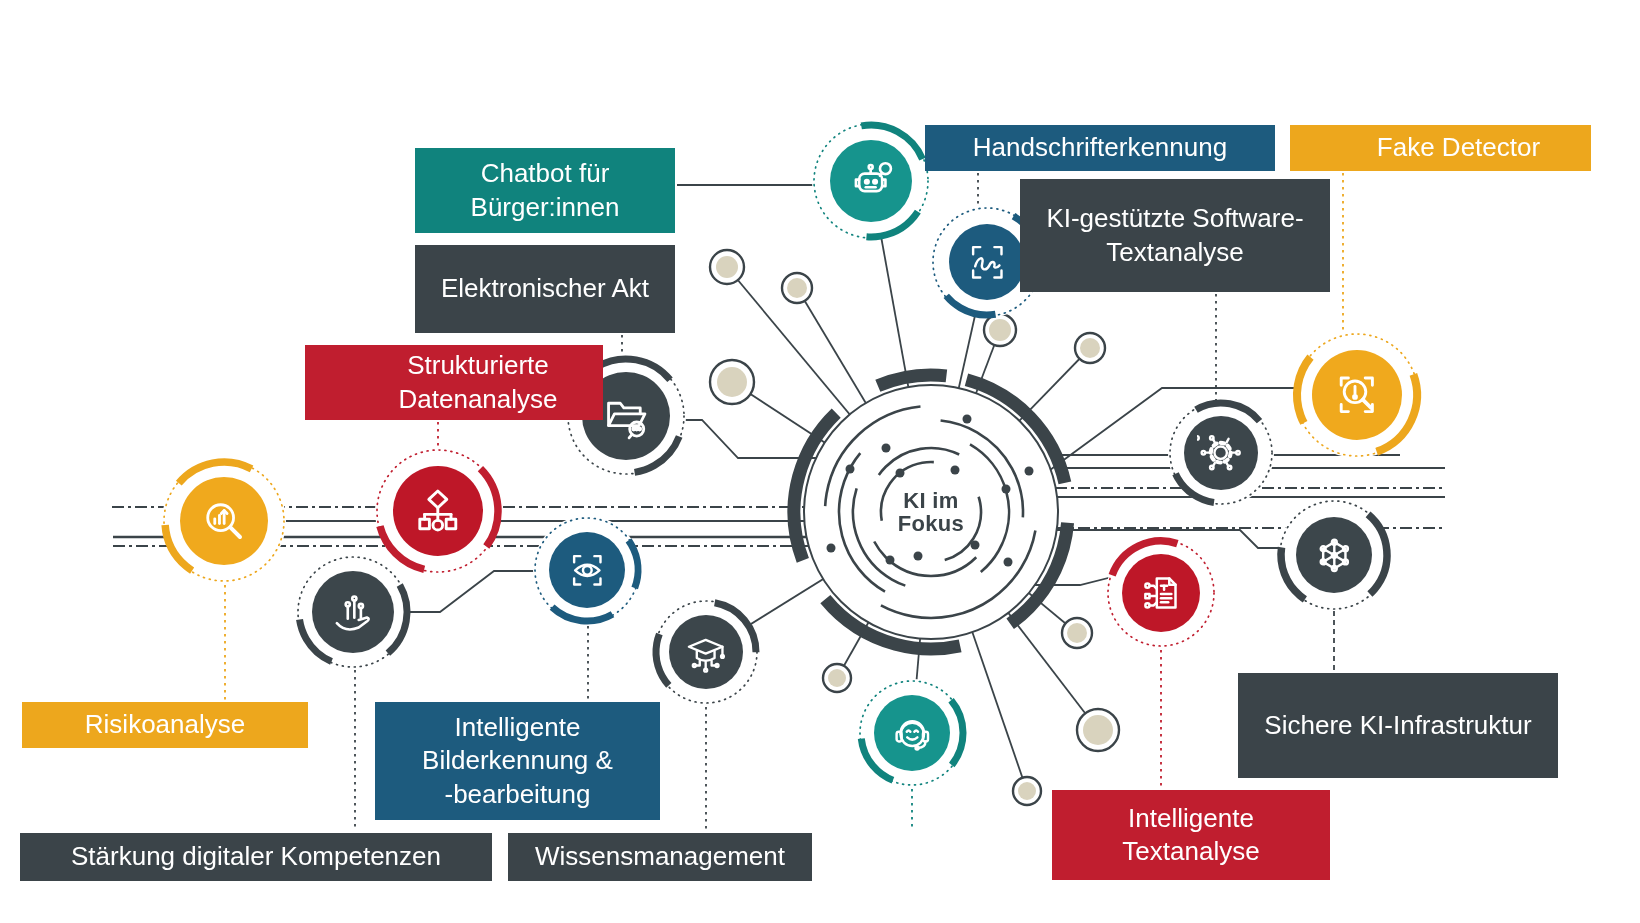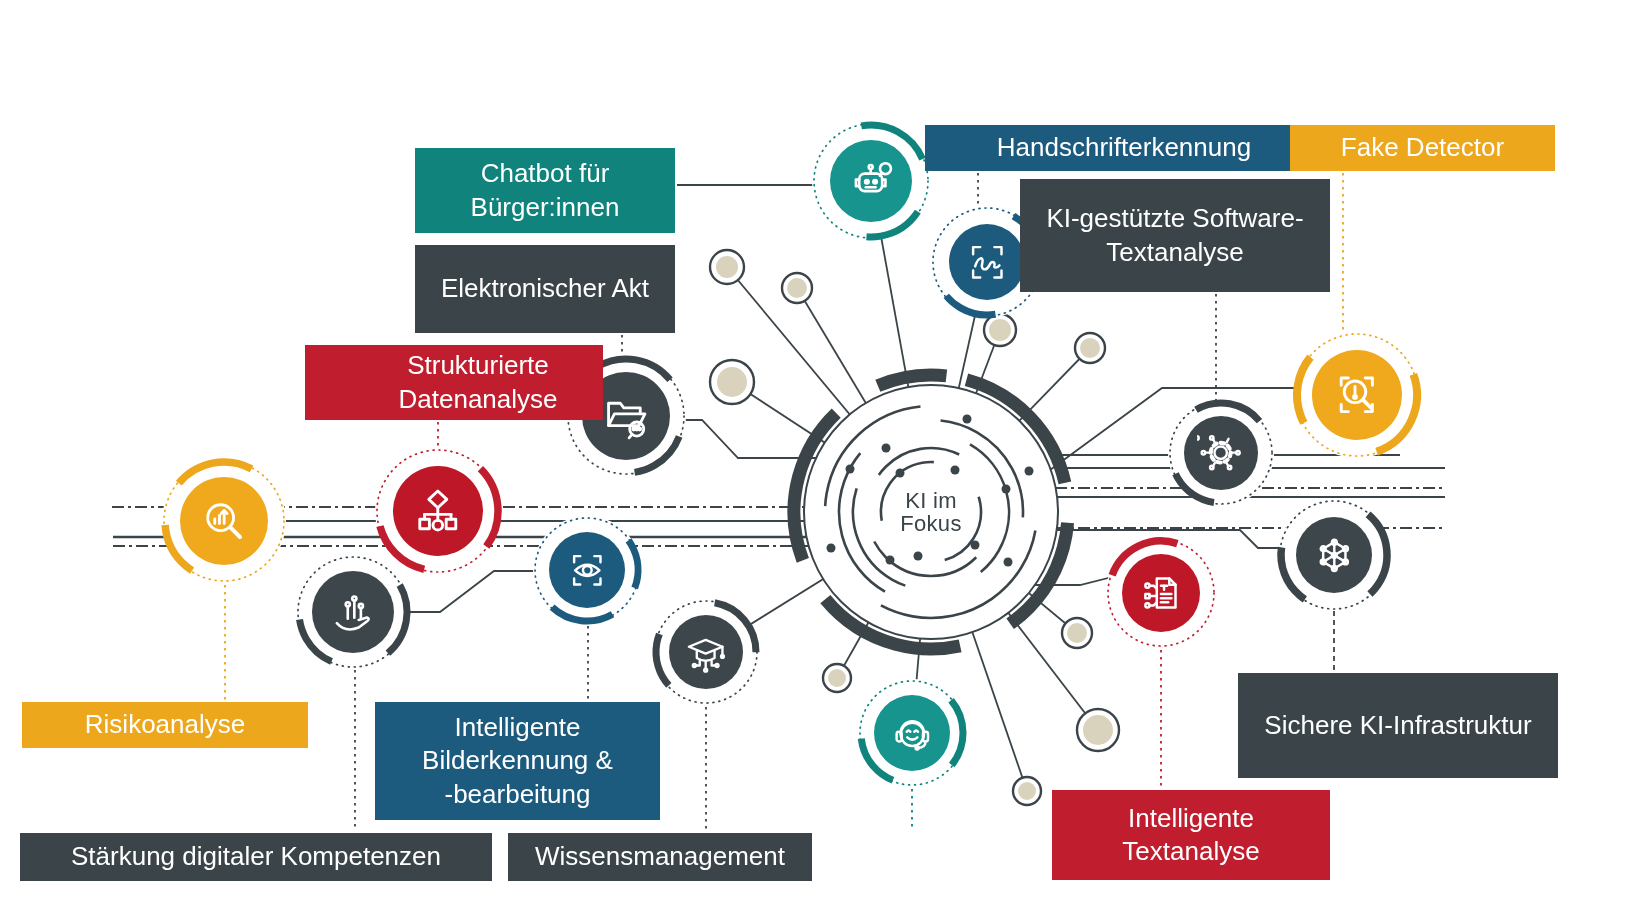--- a/index.html
+++ b/index.html
@@ -13,21 +13,21 @@
   .label-box{position:absolute;display:flex;align-items:center;justify-content:center;
              text-align:center;color:var(--boxtext);font-size:26px;line-height:1.28;}
   .label-box span{white-space:pre-line;}
   .c-teal{background:var(--teal);} .c-navy{background:var(--navy);} .c-dark{background:var(--dark);}
   .c-red{background:var(--red);} .c-amber{background:var(--amber);}
   .badge{position:absolute;border-radius:50%;display:flex;align-items:center;justify-content:center;}
   .badge svg{width:64%;height:64%;}
   .b-teal{background:#16948D;} .b-navy{background:var(--navy);} .b-dark{background:#3C464B;}
   .b-red{background:#BE1728;} .b-amber{background:#F0A91D;}
   .hub-label{position:absolute;left:871px;top:482px;width:120px;height:60px;display:flex;
-             align-items:center;justify-content:center;text-align:center;font-weight:normal;
+             align-items:center;justify-content:center;text-align:center;font-weight:bold;
              font-size:22px;line-height:1.05;color:var(--hubtext);white-space:pre-line;letter-spacing:.3px;}
   .glyph{fill:none;stroke:#fff;stroke-width:2.4;stroke-linecap:round;stroke-linejoin:round;}
 </style>
 </head>
 <body>
 
 <div class="stage">
 
   <svg class="art" width="1640" height="923" viewBox="0 0 1640 923">
 
@@ -406,24 +406,24 @@
       <span>Chatbot für
 Bürger:innen</span>
     </div>
   <div class="label-box c-dark" style="left:415px;top:245px;width:260px;height:88px;">
       <span>Elektronischer Akt</span>
     </div>
   <div class="label-box c-red" style="left:305px;top:345px;width:250px;height:75px;padding-left:48px;">
       <span>Strukturierte
 Datenanalyse</span>
     </div>
-  <div class="label-box c-navy" style="left:925px;top:125px;width:350px;height:46px;padding-left:24px;">
+  <div class="label-box c-navy" style="left:925px;top:125px;width:350px;height:46px;">
       <span>Handschrifterkennung</span>
     </div>
-  <div class="label-box c-amber" style="left:1290px;top:125px;width:265px;height:46px;">
+  <div class="label-box c-amber" style="left:1290px;top:125px;width:265px;height:46px;padding-left:36px;">
       <span>Fake Detector</span>
     </div>
   <div class="label-box c-dark" style="left:1020px;top:179px;width:310px;height:113px;">
       <span>KI-gestützte Software-
 Textanalyse</span>
     </div>
   <div class="label-box c-amber" style="left:22px;top:702px;width:286px;height:46px;">
       <span>Risikoanalyse</span>
     </div>
   <div class="label-box c-navy" style="left:375px;top:702px;width:285px;height:118px;">

